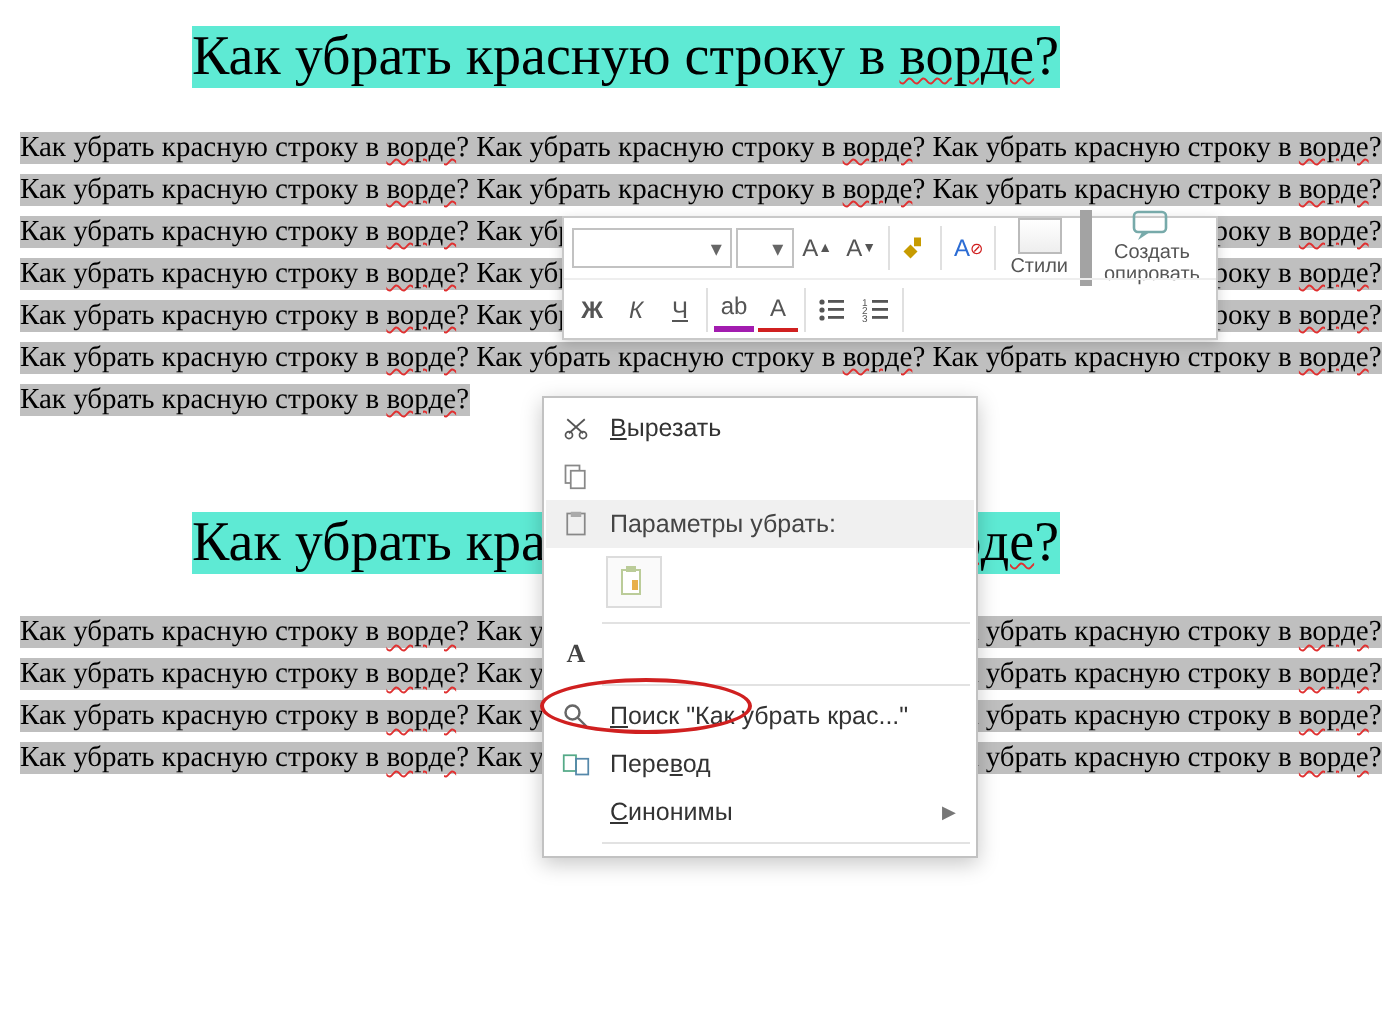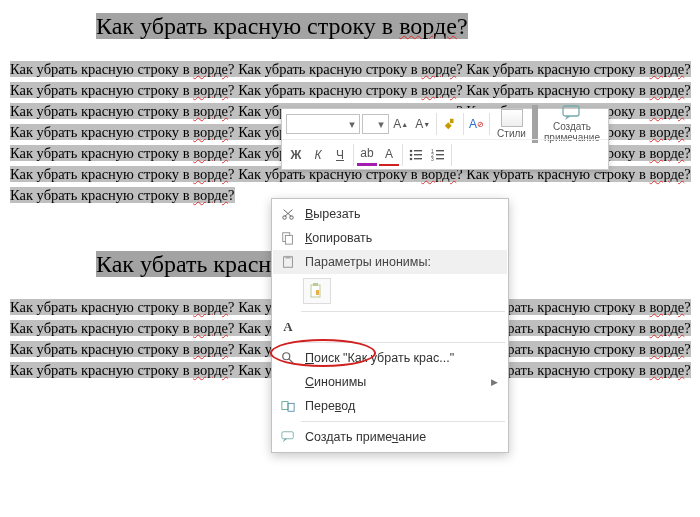--- a/index.html
+++ b/index.html
@@ -11,24 +11,24 @@
     position: relative;
     overflow: hidden;
   }
   .page {
     position: absolute;
     left: 0; top: 0;
     width: 700px;
     padding: 12px 10px 0 96px;
   }
   .heading {
-    font-size: 24px;
+    font-size: 28px;
     font-family: "Times New Roman", serif;
     color: #000;
-    background: #a3a3a3;
+    background: #5eead4;
     display: inline;
     line-height: 1.2;
   }
   .heading-wrap { margin-bottom: 18px; }
   .body-text {
     font-size: 14.5px;
     font-family: "Times New Roman", serif;
     line-height: 1.45;
     color: #000;
     text-align: justify;
@@ -83,21 +83,21 @@
   .uline { text-decoration: underline; }
   .brush { color: #c79b00; }
   .red-bar { border-bottom: 2px solid #d02020; }
   .yellow-bar { border-bottom: 3px solid #a21caf; }
 
   
   .context-menu {
     position: absolute;
     left: 271px;
     top: 198px;
-    width: 238px;
+    width: 218px;
     background: #fff;
     border: 1px solid #c2c2c2;
     box-shadow: 0 3px 10px rgba(0,0,0,0.22);
     padding: 3px 1px;
     font-size: 12.5px;
     color: #333;
   }
   .cm-item {
     display: flex;
     align-items: center;
@@ -227,21 +227,21 @@
     <div class="lbl-stack">
       <div class="styles-swatch"></div>
       <span>Стили</span>
     </div>
     <div class="lbl-stack" style="border-left:6px solid #a3a3a3;padding-left:6px">
       <svg width="20" height="16" viewBox="0 0 20 16">
           <rect x="1" y="1" width="16" height="10" rx="2" fill="none" stroke="#7aa" stroke-width="1.3"></rect>
           <path d="M5 11l-2 4 6-4" fill="#7aa"></path>
         </svg>
       <span>Создать</span>
-      <span>примечание</span>
+      <span>опировать</span>
     </div>
   </div>
   <div class="mt-row">
     <div class="tiny-btn bold">Ж</div>
     <div class="tiny-btn italic">К</div>
     <div class="tiny-btn uline">Ч</div>
     <div class="vsep"></div>
     <div class="tiny-btn yellow-bar">ab</div>
     <div class="tiny-btn red-bar">A</div>
     <div class="vsep"></div>
@@ -282,31 +282,30 @@
     <span class="cm-text"><span class="ul">В</span>ырезать</span>
   </div>
 
   <div class="cm-item">
     <span class="cm-icon">
       <svg width="14" height="14" viewBox="0 0 16 16">
           <rect x="2" y="2" width="8" height="10" fill="none" stroke="#888"></rect>
           <rect x="5" y="5" width="8" height="10" fill="#fff" stroke="#888"></rect>
         </svg>
     </span>
-    <span class="cm-text"><span class="ul">К</span>опировать</span>
   </div>
 
   <div class="cm-item cm-section-label">
     <span class="cm-icon">
       <svg width="14" height="14" viewBox="0 0 16 16">
           <rect x="3" y="2" width="10" height="12" fill="none" stroke="#888"></rect>
           <rect x="5" y="1" width="6" height="3" fill="#aaa"></rect>
         </svg>
     </span>
-    <span class="cm-text">Параметры инонимы:</span>
+    <span class="cm-text">Параметры убрать:</span>
   </div>
 
   <div class="paste-opts">
     <span class="paste-btn">
       <svg width="16" height="16" viewBox="0 0 16 16">
           <rect x="2" y="2" width="9" height="12" fill="#fff" stroke="#bc9"></rect>
           <rect x="4" y="0" width="5" height="3" fill="#bc9"></rect>
           <path d="M7 7l3 0 0 5-3 0z" fill="#e8b04a"></path>
         </svg>
     </span>
@@ -325,43 +324,34 @@
     <span class="cm-icon">
       <svg width="14" height="14" viewBox="0 0 16 16">
           <circle cx="6" cy="6" r="4" fill="none" stroke="#666" stroke-width="1.4"></circle>
           <path d="M9 9l5 5" stroke="#666" stroke-width="1.4"></path>
         </svg>
     </span>
     <span class="cm-text"><span class="ul">П</span>оиск "Как убрать крас..."</span>
   </div>
 
   <div class="cm-item">
+    <span class="cm-icon">
+      <svg width="14" height="14" viewBox="0 0 16 16">
+          <rect x="1" y="3" width="7" height="9" fill="none" stroke="#5a8"></rect>
+          <rect x="8" y="5" width="7" height="9" fill="none" stroke="#58a"></rect>
+        </svg>
+    </span>
+    <span class="cm-text">Пере<span class="ul">в</span>од</span>
+  </div>
+
+  <div class="cm-item">
     <span class="cm-icon"></span>
     <span class="cm-text"><span class="ul">С</span>инонимы</span>
     <span class="cm-arrow">▶</span>
   </div>
 
-  <div class="cm-item">
-    <span class="cm-icon">
-      <svg width="14" height="14" viewBox="0 0 16 16">
-          <rect x="1" y="3" width="7" height="9" fill="none" stroke="#5a8"></rect>
-          <rect x="8" y="5" width="7" height="9" fill="none" stroke="#58a"></rect>
-        </svg>
-    </span>
-    <span class="cm-text">Пере<span class="ul">в</span>од</span>
-  </div>
-
   <div class="cm-sep"></div>
 
 
-  <div class="cm-item">
-    <span class="cm-icon">
-      <svg width="14" height="14" viewBox="0 0 16 16">
-          <rect x="1" y="2" width="13" height="8" rx="1.5" fill="none" stroke="#7aa"></rect>
-          <path d="M4 10l-2 4 5-4" fill="#7aa"></path>
-        </svg>
-    </span>
-    <span class="cm-text">Создать приме<span class="ul">ч</span>ание</span>
-  </div>
 
 </div>
 
 <div class="red-circle"></div>
 
 </body></html>

